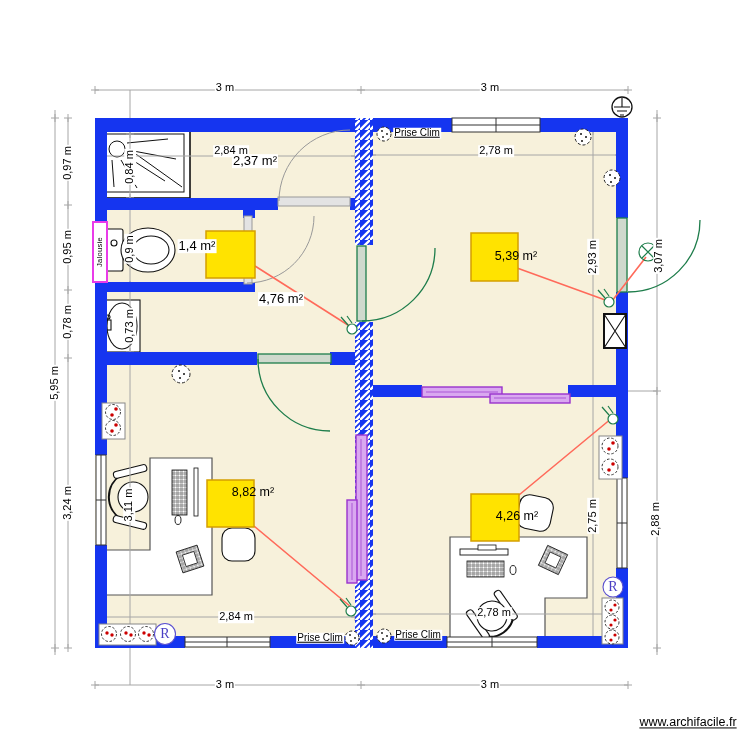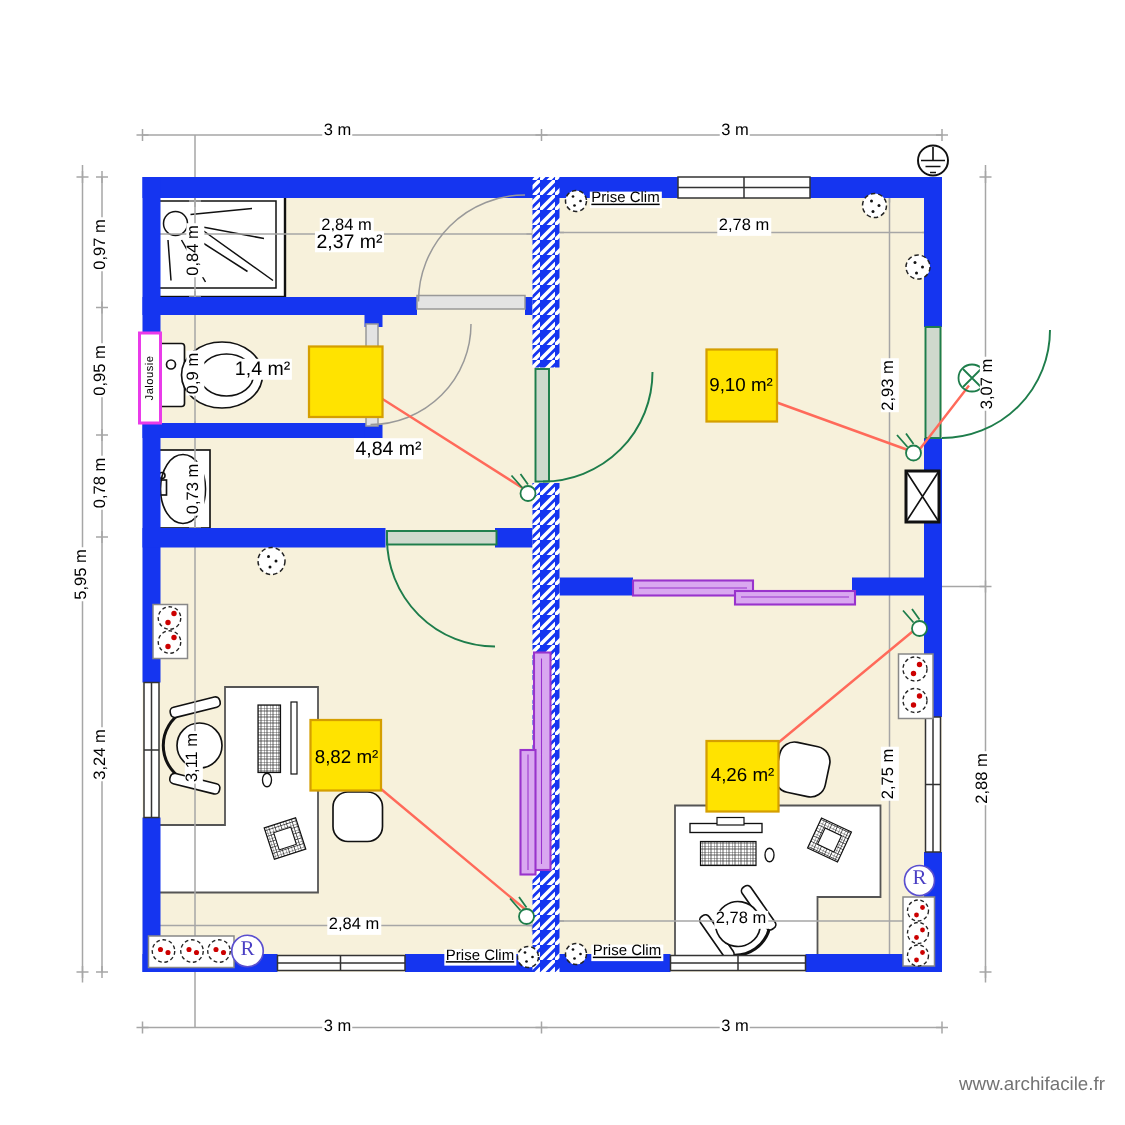--- a/index.html
+++ b/index.html
@@ -2,27 +2,27 @@
 <html><head>
 <meta charset="utf-8">
 <style>
   html,body{margin:0;padding:0;background:#fff;}
   .canvas{position:relative;width:750px;height:750px;background:#fff;overflow:hidden;
           font-family:"Liberation Sans",sans-serif;color:#000;padding-left:20px;}
   .canvas svg{position:absolute;left:0;top:0;}
   .lbl{position:absolute;transform:translate(-50%,-50%);white-space:nowrap;
        font-size:11px;line-height:1.05;background:#fff;padding:0 1px;}
   .lbl.v{transform:translate(-50%,-50%) rotate(-90deg);}
-  .lbl.area{font-size:13px;}
+  .lbl.area{font-size:13px;margin-left:22px;}
   .lbl.inbox{background:transparent;font-size:12.5px;}
   .lbl.clim{font-size:10px;text-decoration:underline;}
   .lbl.jal{font-size:7.5px;background:transparent;letter-spacing:.3px;}
   .lbl.rsym{background:transparent;font-family:"Liberation Serif",serif;
             font-size:14px;color:#4a3fc4;}
-  .lbl.wm{background:transparent;font-size:12.5px;color:#737373;}
+  .lbl.wm{background:transparent;font-size:12.5px;color:#000000;text-decoration:underline;}
 </style>
 </head>
 <body>
 
 <div class="canvas">
 <svg width="750" height="750" viewBox="0 0 750 750">
   <defs>
     <pattern id="wh" width="10" height="10" patternUnits="userSpaceOnUse">
       <rect width="10" height="10" fill="#1535F0"></rect>
       <path d="M-2 12 L12 -2 M3 13 L13 3" stroke="#fff" stroke-width="2.4"></path>
@@ -318,23 +318,23 @@
 <div class="lbl" style="left:496px;top:151px">2,78 m</div>
 <div class="lbl" style="left:236px;top:617px">2,84 m</div>
 <div class="lbl" style="left:494px;top:613px">2,78 m</div>
 <div class="lbl v" style="left:593px;top:257px">2,93 m</div>
 <div class="lbl v" style="left:593px;top:516px">2,75 m</div>
 <div class="lbl v" style="left:659px;top:256px">3,07 m</div>
 <div class="lbl v" style="left:656px;top:519px">2,88 m</div>
 
 <div class="lbl area" style="left:233px;top:161px">2,37 m²</div>
 <div class="lbl area" style="left:175px;top:246px">1,4 m²</div>
-<div class="lbl area" style="left:259px;top:299px">4,84 m²</div>
-<div class="lbl area inbox" style="left:494px;top:257px">9,10 m²</div>
-<div class="lbl area inbox" style="left:231px;top:505px">8,82 m²</div>
+<div class="lbl area" style="left:259px;top:299px">4,76 m²</div>
+<div class="lbl area inbox" style="left:494px;top:257px">5,39 m²</div>
+<div class="lbl area inbox" style="left:231px;top:493px">8,82 m²</div>
 <div class="lbl area inbox" style="left:495px;top:517px">4,26 m²</div>
 
 <div class="lbl clim" style="left:417px;top:133px">Prise Clim</div>
 <div class="lbl clim" style="left:320px;top:638px">Prise Clim</div>
 <div class="lbl clim" style="left:418px;top:635px">Prise Clim</div>
 <div class="lbl v jal" style="left:100px;top:252px">Jalousie</div>
 <div class="lbl rsym" style="left:165px;top:634px">R</div>
 <div class="lbl rsym" style="left:613px;top:587px">R</div>
 <div class="lbl wm" style="left:688px;top:723px">www.archifacile.fr</div>
 </div>

